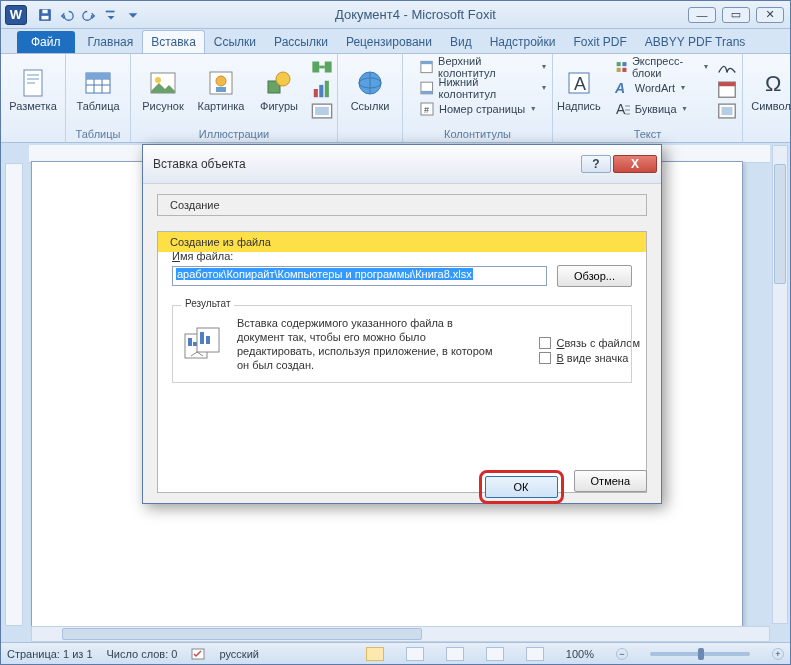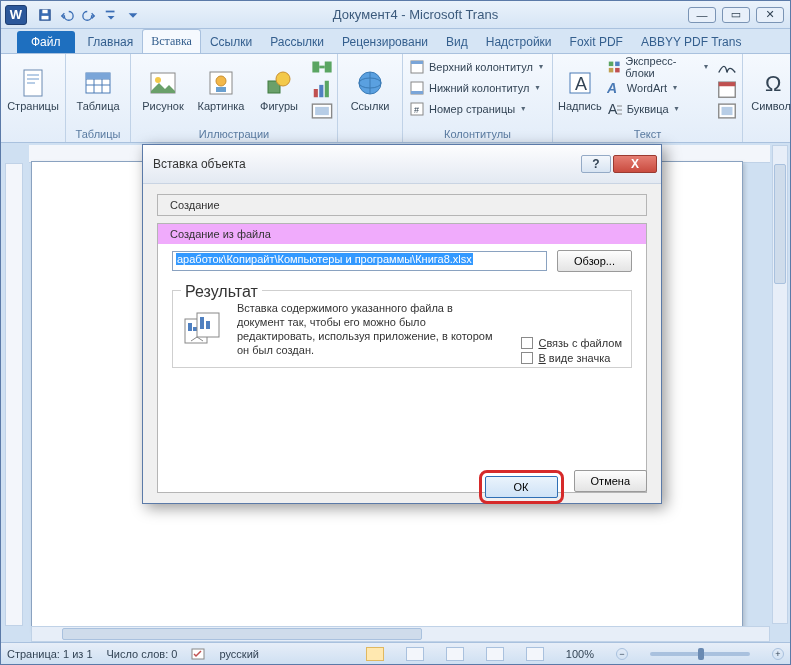--- a/index.html
+++ b/index.html
@@ -14,34 +14,34 @@
   .qat-btn { width:20px; height:20px; display:flex; align-items:center; justify-content:center; color:#345; }
   .qat-btn svg { width:14px; height:14px; }
   .title-text { flex:1; text-align:center; color:#3b5a7c; font-size:13px; }
   .win-controls { display:flex; gap:6px; margin-right:6px; }
   .win-btn { width:28px; height:16px; border:1px solid #7a94b5; border-radius:3px; background:#e8f0fa; display:flex; align-items:center; justify-content:center; color:#345; font-size:11px; }
 
   
   .ribbon-tabs { height:24px; display:flex; align-items:flex-end; padding-left:16px; background:#d6e5f5; }
   .file-tab { background:#1e6fbf; color:#fff; padding:4px 14px; border-radius:3px 3px 0 0; font-size:12px; margin-right:4px; }
   .rtab { padding:4px 8px; color:#345f8e; white-space:nowrap; border:1px solid transparent; border-bottom:none; }
-  .rtab.active { background:#f5f9fe; border-color:#a9c1de; border-radius:3px 3px 0 0;font-family:Liberation Serif, serif; }
+  .rtab.active { background:#f5f9fe; border-color:#a9c1de; border-radius:3px 3px 0 0; }
 
   
   .ribbon { height:90px; background:linear-gradient(#f5f9fe,#e3edf9); border-top:1px solid #a9c1de; border-bottom:1px solid #a9c1de; display:flex; align-items:stretch; }
   .group { display:flex; flex-direction:column; border-right:1px solid #c0d2e7; padding:2px 4px 0 4px; }
   .group-body { flex:1; display:flex; align-items:flex-start; gap:2px; }
   .group-label { text-align:center; font-size:11px; color:#5a7ba1; padding:1px 0 2px; white-space:nowrap; }
   .bigbtn { display:flex; flex-direction:column; align-items:center; justify-content:center; width:56px; height:66px; color:#345; gap:2px; }
   .bigbtn .ico { width:32px; height:32px; display:flex; align-items:center; justify-content:center; }
   .bigbtn .lbl { font-size:11px; text-align:center; line-height:11px; }
   .smallbtn { width:22px; height:22px; display:flex; align-items:center; justify-content:center; }
   .menu-item { display:flex; align-items:center; gap:4px; height:21px; font-size:11px; color:#345; padding:0 2px; }
   .menu-item .dd { font-size:8px; color:#567; margin-left:2px; }
-  .vstack { display:flex; flex-direction:column; }
+  .vstack { display:flex; flex-direction:column;margin-left:10px; }
 
   
   .ruler-h { height:18px; background:#f3f6fb; border-bottom:1px solid #c0d2e7; margin:2px 20px 0 28px; }
   .doc-area { position:absolute; top:142px; left:0; right:0; bottom:22px; background:#cfe0f2; }
   .doc-area .ruler-v { position:absolute; left:4px; top:20px; width:18px; bottom:16px; background:#f3f6fb; border:1px solid #c0d2e7; }
   .doc-area .page { position:absolute; left:30px; top:18px; width:712px; height:470px; background:#fff; border:1px solid #8aa2c0; box-shadow:2px 2px 4px rgba(0,0,0,.15); }
   .vscroll { position:absolute; right:2px; top:2px; width:16px; bottom:18px; background:#e7eef8; border:1px solid #c0d2e7; }
   .vscroll .thumb { position:absolute; left:1px; top:18px; right:1px; height:120px; background:#cfdceb; border:1px solid #a9c1de; border-radius:2px; }
   .hscroll { position:absolute; left:30px; right:20px; bottom:0; height:16px; background:#e7eef8; border:1px solid #c0d2e7; }
   .hscroll .thumb { position:absolute; top:1px; bottom:1px; left:30px; width:360px; background:#cfdceb; border:1px solid #a9c1de; border-radius:2px; }
@@ -56,34 +56,34 @@
   .zoom-pm { width:12px; height:12px; border:1px solid #a9c1de; border-radius:6px; display:flex; align-items:center; justify-content:center; font-size:9px; }
 
   
   .dialog { position:absolute; left:142px; top:144px; width:520px; height:360px; background:#f0f0f0; border:1px solid #5b7aa8; box-shadow:4px 4px 14px rgba(0,0,0,.4); }
   .dlg-title { height:39px; background:linear-gradient(#fdfdfe,#e3e9f2); border-bottom:1px solid #c9d4e3; display:flex; align-items:center; padding:0 0 0 10px; }
   .dlg-title .txt { flex:1; color:#333; font-size:12px; }
   .dlg-title .help { width:30px; height:18px; background:linear-gradient(#f3f7fc,#d8e4f2); border:1px solid #94aac6; color:#345; display:flex; align-items:center; justify-content:center; font-weight:bold; font-size:12px; border-radius:2px; margin-right:2px;}
   .dlg-title .close { width:44px; height:18px; background:linear-gradient(#e57e73,#c94b3f); border:1px solid #9a3a31; color:#fff; display:flex; align-items:center; justify-content:center; font-weight:bold; border-radius:2px; margin-right:4px; }
   .dlg-body { position:relative; padding:10px 14px 0 14px; height:calc(100% - 28px); }
   .dlg-tabs { display:flex;flex-direction:column; }
-  .dlg-tab { padding:4px 12px; border:1px solid #b5b5b5; border-bottom:none; background:#f0abfc; font-size:11px; color:#333; position:relative; top:7px; }
+  .dlg-tab { padding:4px 12px; border:1px solid #b5b5b5; border-bottom:none; background:#fde047; font-size:11px; color:#333; position:relative; top:15px; }
   .dlg-tab.inactive { background:#f0f0f0; border-bottom:1px solid #b5b5b5; top:0; }
   .dlg-tab.active { z-index:2; }
   .dlg-frame { border:1px solid #b5b5b5; background:#fff; height:256px; padding:12px 14px; font-size:11px; color:#333; position:relative; }
   .field-label { margin-bottom:3px; }
   .field-label u { text-decoration:underline; }
   .file-row { display:flex; gap:10px; align-items:center; }
   .file-input { flex:1; border:1px solid #8aa2c0; height:20px; padding:1px 3px; color:#000; font-size:11px; background:#fff; position:relative; overflow:hidden; }
   .file-input .sel { background:#3399ff; color:#fff; display:inline-block; white-space:nowrap; padding:0 1px;}
   .browse-btn, .dlg-btn { height:22px; border:1px solid #9a9a9a; background:linear-gradient(#fdfdfd,#e4e4e4); padding:0 16px; font-size:11px; border-radius:2px; display:flex; align-items:center; }
   .chk { display:flex; align-items:center; gap:5px; font-size:11px; margin:3px 0; }
   .chk .box { width:12px; height:12px; border:1px solid #8a8a8a; background:#fff; }
   .result-group { margin-top:18px; border:1px solid #cfcfcf; padding:10px; position:relative; display:flex; gap:14px; align-items:center; }
-  .result-group .legend { position:absolute; top:-8px; left:8px; background:#fff; padding:0 4px; font-size:16px; color:#333; }
+  .result-group .legend { position:absolute; top:-8px; left:8px; background:#fff; padding:0 4px; font-size:10px; color:#333; }
   .result-ico { width:40px; height:36px; display:flex; align-items:center; justify-content:center; }
   .result-txt { font-size:11px; line-height:14px; max-width:260px; }
   .dlg-buttons { position:absolute; right:14px; bottom:10px; display:flex; gap:10px; }
   .ok-highlight { padding:3px; border:3px solid #d62a2a; border-radius:8px; }
   .ok-highlight .dlg-btn { border:1px solid #2f6fb5; background:linear-gradient(#eaf3fc,#cfe3f7); padding:0 28px; }
 
   svg { display:block; }
 </style>
 </head>
 <body>
@@ -119,21 +119,21 @@
             <rect x="2" y="3" width="10" height="2" fill="#3b6eb5"></rect>
             <path d="M4 9l4 4 4-4z" fill="#3b6eb5"></path>
           </svg>
         </div>
       <div class="qat-btn">
           <svg viewBox="0 0 16 16">
             <path d="M3 6l5 5 5-5z" fill="#3b6eb5"></path>
           </svg>
         </div>
     </div>
-    <div class="title-text">Документ4 - Microsoft Trans</div>
+    <div class="title-text">Документ4 - Microsoft Foxit</div>
     <div class="win-controls">
       <div class="win-btn">—</div>
       <div class="win-btn">▭</div>
       <div class="win-btn">✕</div>
     </div>
   </div>
 
   <div class="ribbon-tabs">
     <div class="file-tab">Файл</div>
     <div class="rtab">Главная</div>
@@ -153,21 +153,21 @@
       <div class="group-body">
         <div class="bigbtn">
           <div class="ico">
               <svg viewBox="0 0 32 32">
                 <rect x="7" y="3" width="18" height="26" fill="#fff" stroke="#6a8ab2"></rect>
                 <rect x="10" y="7" width="12" height="2" fill="#b7cde6"></rect>
                 <rect x="10" y="11" width="12" height="2" fill="#b7cde6"></rect>
                 <rect x="10" y="15" width="8" height="2" fill="#b7cde6"></rect>
               </svg>
             </div>
-          <div class="lbl">Страницы</div>
+          <div class="lbl">Разметка</div>
         </div>
       </div>
       <div class="group-label"></div>
     </div>
 
     <div class="group">
       <div class="group-body">
         <div class="bigbtn">
           <div class="ico">
               <svg viewBox="0 0 32 32">
@@ -411,26 +411,27 @@
     <span class="txt">Вставка объекта</span>
     <div class="help">?</div>
     <div class="close">X</div>
   </div>
   <div class="dlg-body">
     <div class="dlg-tabs">
       <div class="dlg-tab inactive">Создание</div>
       <div class="dlg-tab active">Создание из файла</div>
     </div>
     <div class="dlg-frame">
+      <div class="field-label"><u>И</u><span>мя файла:</span></div>
       <div class="file-row">
         <div class="file-input"><span class="sel">аработок\Копирайт\Компьютеры и программы\Книга8.xlsx</span></div>
         <button class="browse-btn">Обзор...</button>
       </div>
 
-      <div style="position:absolute; right:24px; top:96px;">
+      <div style="position:absolute; right:6px; top:96px;">
         <label class="chk">
             <span class="box"></span>
             <span><u>С</u><span>вязь с файлом</span></span>
           </label>
         <label class="chk">
             <span class="box"></span>
             <span><u>В</u><span> виде значка</span></span>
           </label>
       </div>
 

